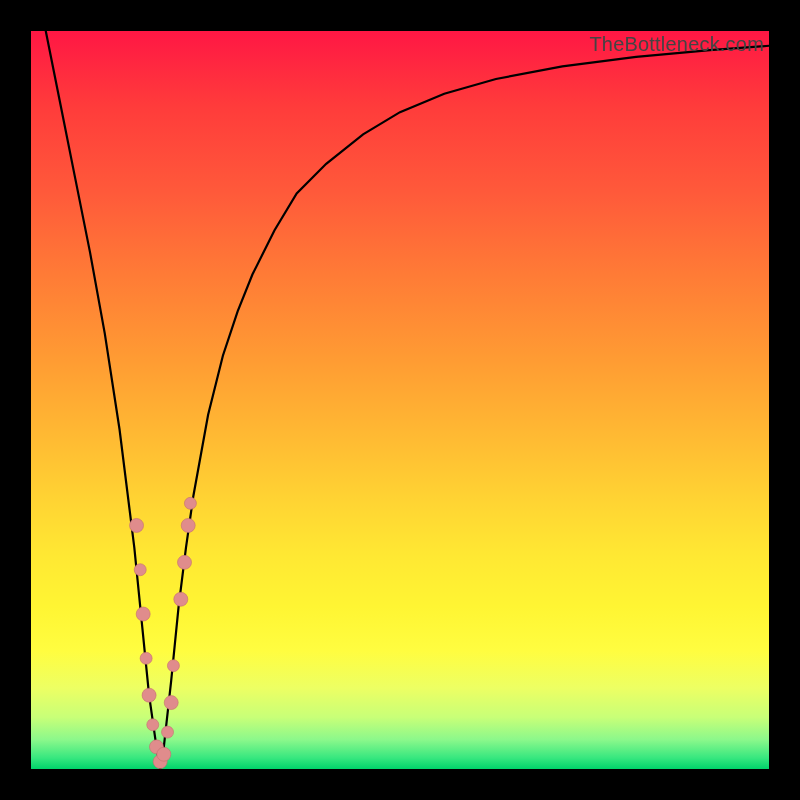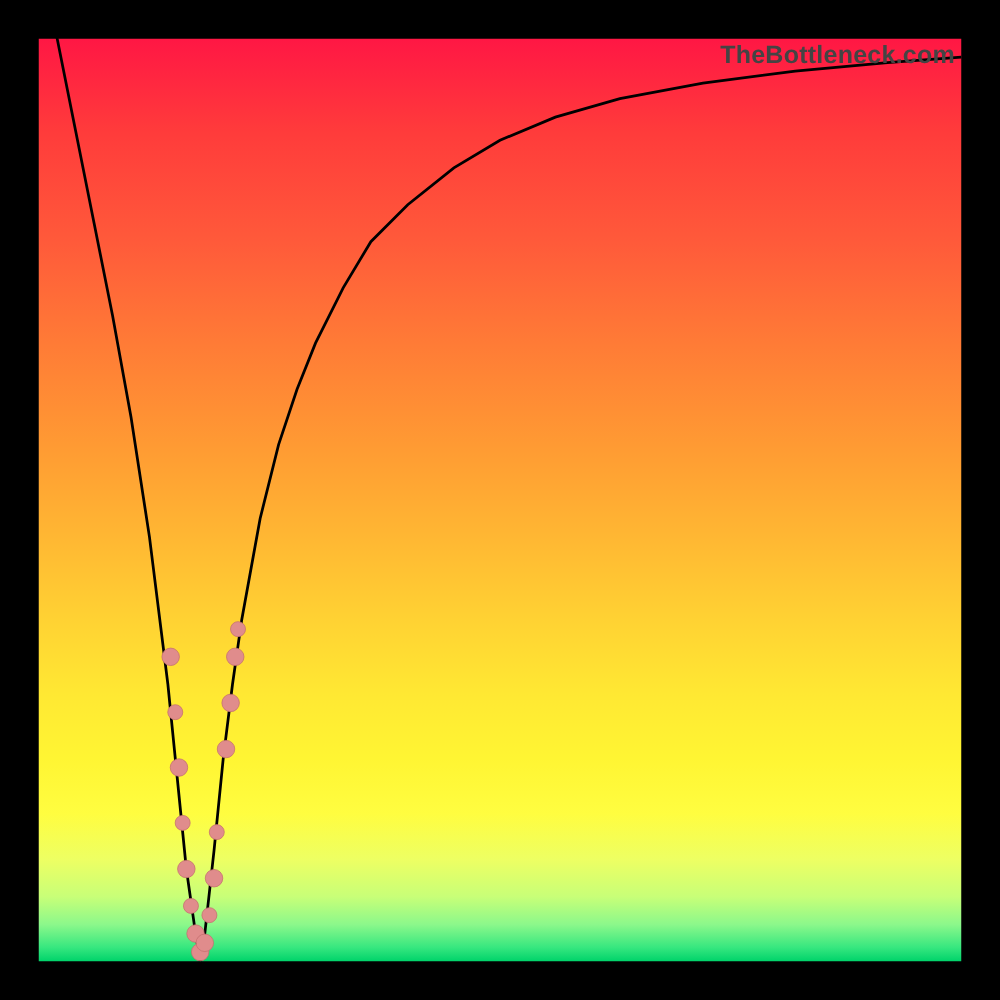--- a/index.html
+++ b/index.html
@@ -40,21 +40,21 @@
       #37e77f 98.5%,
       #00d36a 100%
     );
   }
   .watermark {
     position: absolute;
     top: 33px;
     right: 36px;
     color: #444;
     font-size: 20px;
-    font-weight: 700;
+    font-weight: 400;
     letter-spacing: 0.2px;
     user-select: none;
   }
   svg.curve {
     position: absolute;
     left: 0;
     top: 0;
     width: 738px;
     height: 738px;
     overflow: visible;

